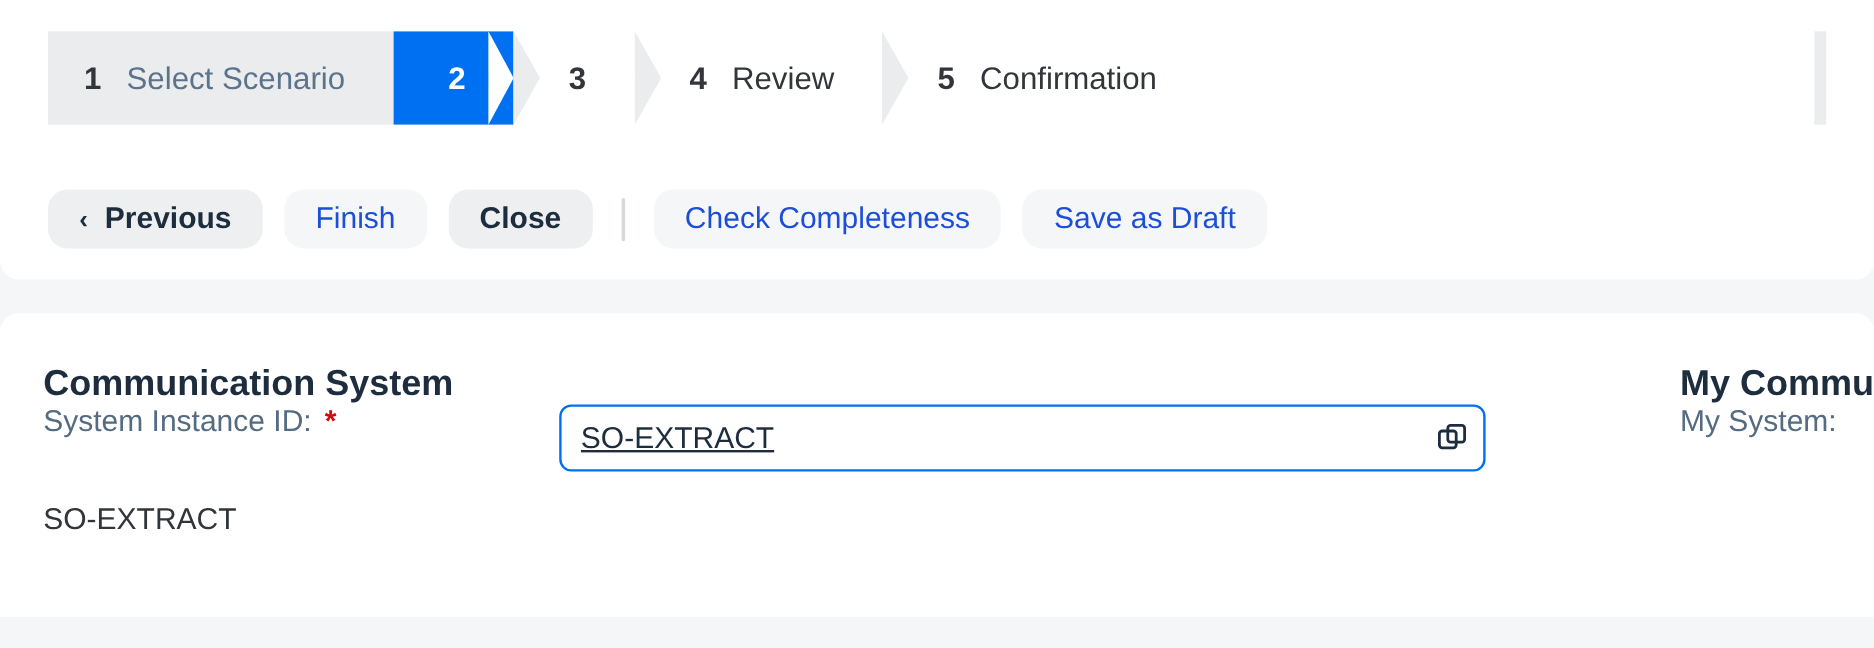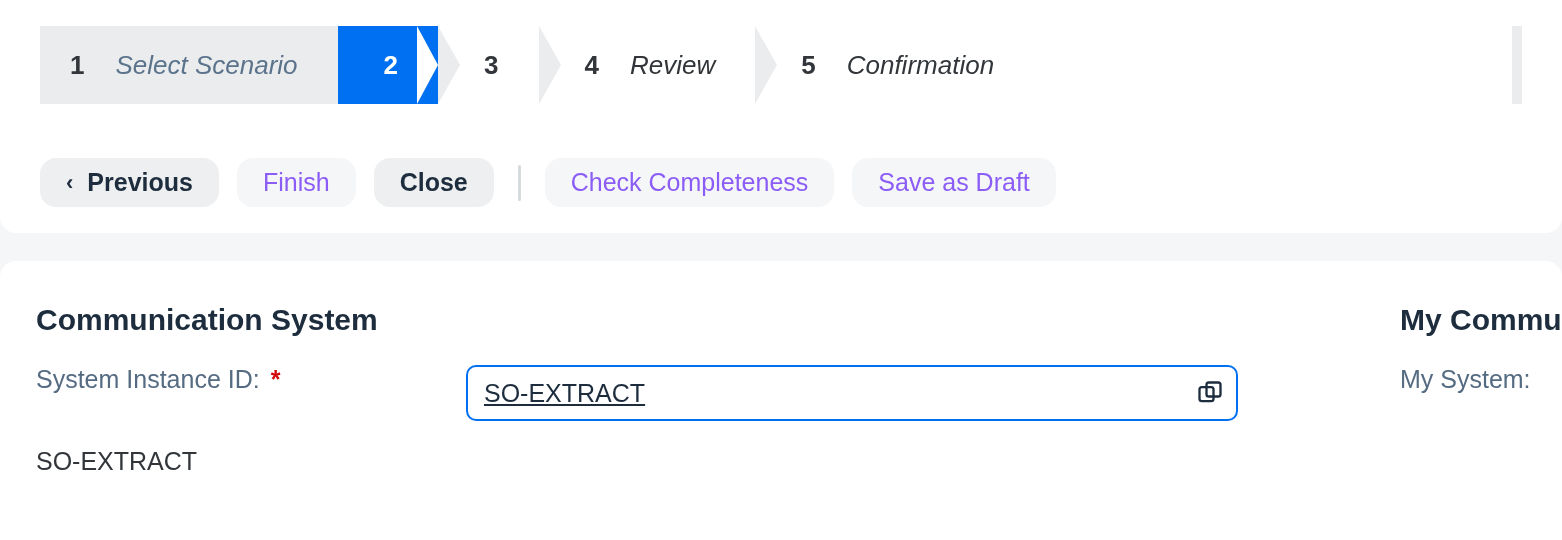--- a/index.html
+++ b/index.html
@@ -35,22 +35,21 @@
     padding: 0 40px 0 46px;
     font-size: 26px;
     position: relative;
     white-space: nowrap;
     background: #ffffff;
   }
   .step .num {
     font-weight: 700;
   }
   .step .label {
-    margin-left: 31px;
-    font-style: italic;
+    margin-left: 21px;
   }
 
   .step.completed {
     background: #eaecee;
     color: #5b738b;
   }
   .step.completed .num { color: #32363a; }
   .step.current {
     background: #0070f2;
     color: #ffffff;
@@ -133,21 +132,21 @@
     background: #edeff0;
     color: #1d2d3e;
     font-weight: 600;
     cursor: pointer;
     border: none;
     font-size: 25px;
   }
   .btn .chev { font-size: 22px; font-weight: 700; }
   .btn.ghost {
     background: #f5f6f7;
-    color: #8b5cf6;
+    color: #1d4ed8;
     font-weight: 500;
   }
   .vdiv {
     width: 3px;
     height: 36px;
     background: #d5dadd;
     border-radius: 2px;
     margin: 0 6px;
   }
 
@@ -159,21 +158,20 @@
     padding: 42px 0 40px 36px;
     display: flex;
   }
   .left-col { flex: 0 0 1320px; }
   .right-col { flex: 1; padding-left: 44px; white-space: nowrap; }
 
   h2.section {
     font-size: 30px;
     font-weight: 700;
     color: #1d2d3e;
-    margin-bottom: 28px;
   }
 
   .form-row {
     display: flex;
     margin-bottom: 26px;
     font-size: 25px;
     color: #556b82;
   }
   .form-row .lbl {
     width: 430px;

